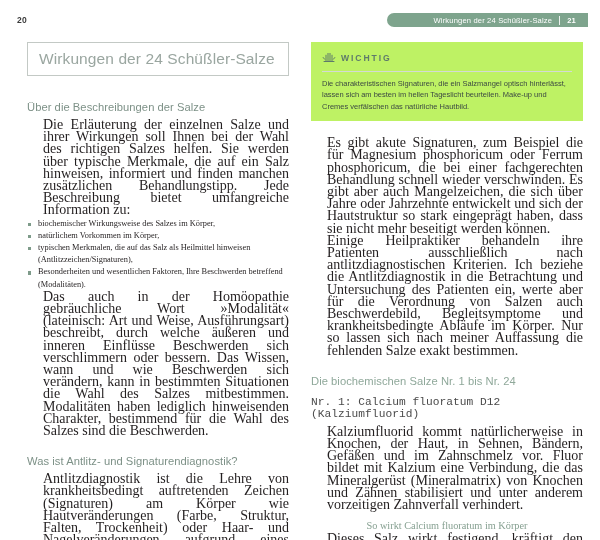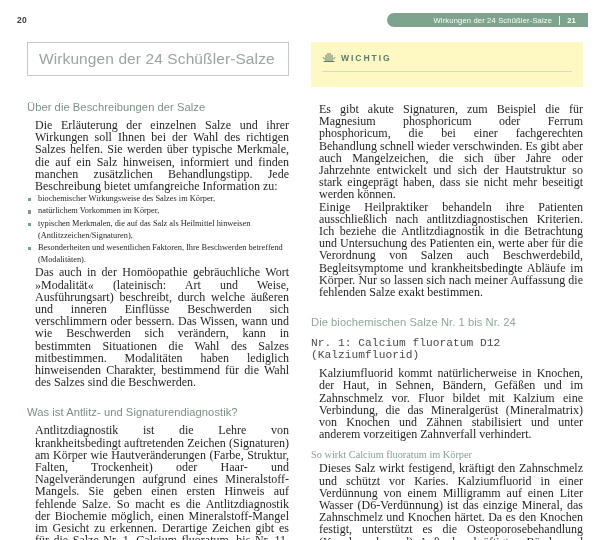--- a/index.html
+++ b/index.html
@@ -125,28 +125,29 @@
     color: #4a4a4a;
     margin: 0 0 6px 0;
     letter-spacing: 0.05px;
   }
   h4.serifgreen {
     font-family: "Liberation Serif", serif;
     font-size: 10.3px;
     font-weight: normal;
     color: #86a091;
     margin: 9px 0 2px 0;
+    text-align: center;
   }
 
   
   p.body {
     font-family: "Liberation Serif", serif;
-    font-size: 12px;
+    font-size: 14px;
     line-height: 12.2px;
-    margin: 0 0 0 8px;
+    margin: 0 0 0 16px;
     text-align: justify;
     color: #231f20;
     hyphens: none;
   }
   p.body + p.body { margin-top: 0; }
 
   ul.bullets {
     list-style: none;
     margin: 1px 0 0 0;
     padding: 0;
@@ -165,21 +166,21 @@
     position: absolute;
     left: 1px;
     top: 5px;
     width: 3.2px;
     height: 3.2px;
     background: #7e9b8a;
   }
 
   
   .notebox {
-    background: #fef9c3;
+    background: #bef264;
     padding: 7px 11px 9px 11px;
     box-sizing: border-box;
     margin-bottom: 16px;
   }
   .note-head {
     display: flex;
     align-items: center;
     gap: 5px;
     border-bottom: 1px solid #d3dad5;
     padding-bottom: 4px;
@@ -246,20 +247,21 @@
             <path d="M6 11 L6 3.4"></path>
             <path d="M8 11 L8 3.4"></path>
             <path d="M10 11 L10 5.2"></path>
             <path d="M1.2 7.5 L2.6 9.2"></path>
             <path d="M12.8 7.5 L11.4 9.2"></path>
           </g>
         </svg>
       </span>
       <span class="note-label">WICHTIG</span>
     </div>
+    <p class="note-body">Die charakteristischen Signaturen, die ein Salzmangel optisch hinterlässt, lassen sich am besten im hellen Tageslicht beurteilen. Make-up und Cremes verfälschen das natürliche Hautbild.</p>
   </div>
 
   <p class="body">Es gibt akute Signaturen, zum Beispiel die für Magnesium phosphoricum oder Ferrum phosphoricum, die bei einer fachgerechten Behandlung schnell wieder verschwinden. Es gibt aber auch Mangelzeichen, die sich über Jahre oder Jahrzehnte entwickelt und sich der Hautstruktur so stark eingeprägt haben, dass sie nicht mehr beseitigt werden können.</p>
   <p class="body">Einige Heilpraktiker behandeln ihre Patienten ausschließlich nach antlitzdiagnostischen Kriterien. Ich beziehe die Antlitzdiagnostik in die Betrachtung und Untersuchung des Patienten ein, werte aber für die Verordnung von Salzen auch Beschwerdebild, Begleitsymptome und krankheitsbedingte Abläufe im Körper. Nur so lassen sich nach meiner Auffassung die fehlenden Salze exakt bestimmen.</p>
 
   <h3 class="greenhead">Die biochemischen Salze Nr. 1 bis Nr. 24</h3>
   <h3 class="darkhead">Nr. 1: Calcium fluoratum D12 (Kalziumfluorid)</h3>
   <p class="body">Kalziumfluorid kommt natürlicherweise in Knochen, der Haut, in Sehnen, Bändern, Gefäßen und im Zahnschmelz vor. Fluor bildet mit Kalzium eine Verbindung, die das Mineralgerüst (Mineralmatrix) von Knochen und Zähnen stabilisiert und unter anderem vorzeitigen Zahnverfall verhindert.</p>
 
   <h4 class="serifgreen">So wirkt Calcium fluoratum im Körper</h4>

